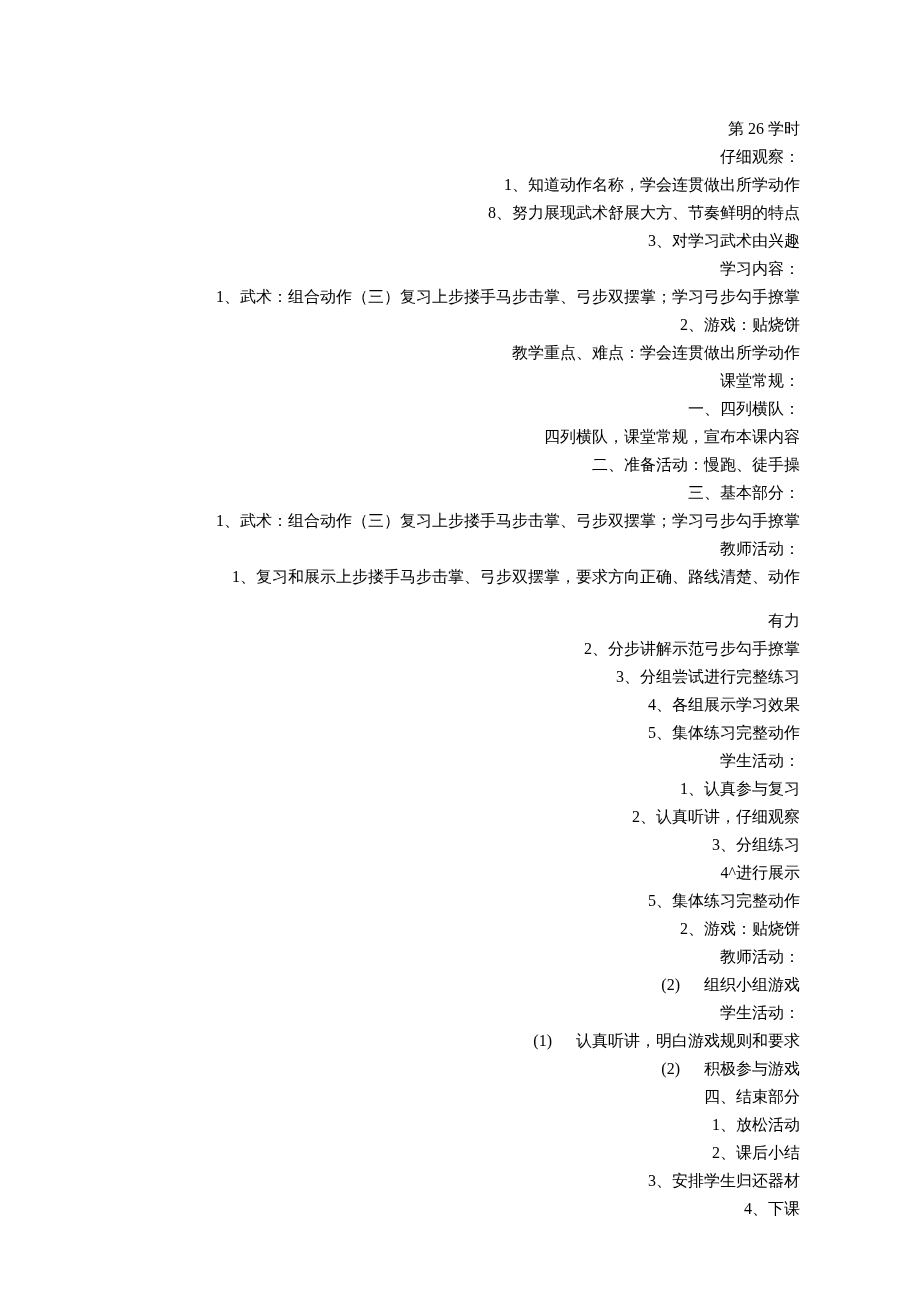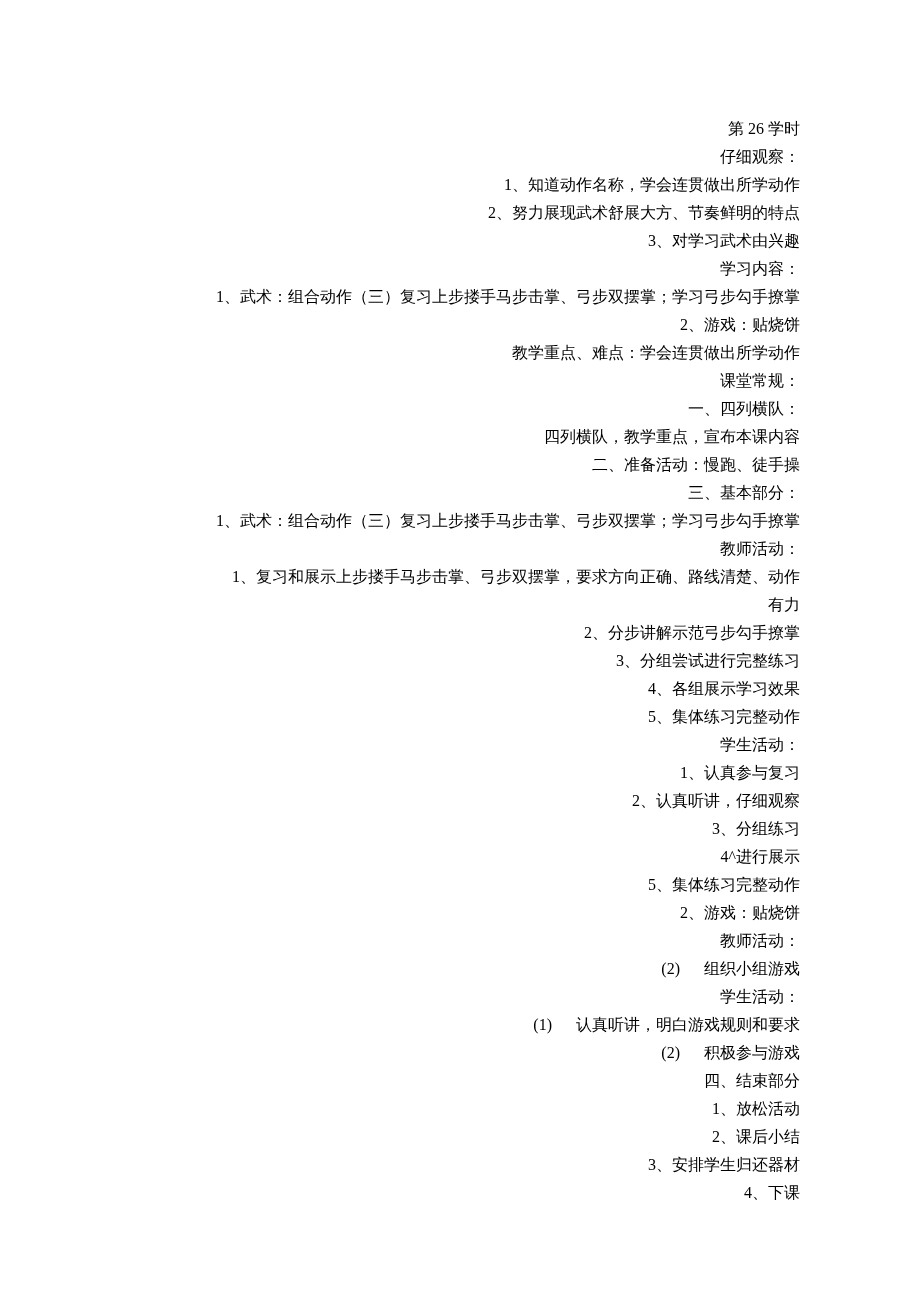--- a/index.html
+++ b/index.html
@@ -19,42 +19,43 @@
   }
   .line {
     white-space: pre-wrap;
     text-align: right;
   }
   .indent-1 {
     padding-left: 4.6em;
   }
   .indent-1b {
     padding-left: 6.1em;
+    margin-top: 16px;
   }
 </style>
 </head>
 <body>
 
 <div class="page">
 
   <div class="line">第 26 学时</div>
   <div class="line">仔细观察：</div>
   <div class="line indent-1">1、知道动作名称，学会连贯做出所学动作</div>
-  <div class="line indent-1">2、努力展现武术舒展大方、节奏鲜明的特点</div>
+  <div class="line indent-1">8、努力展现武术舒展大方、节奏鲜明的特点</div>
   <div class="line indent-1">3、对学习武术由兴趣</div>
 
   <div class="line">学习内容：</div>
   <div class="line indent-1">1、武术：组合动作（三）复习上步搂手马步击掌、弓步双摆掌；学习弓步勾手撩掌</div>
   <div class="line indent-1">2、游戏：贴烧饼</div>
 
   <div class="line">教学重点、难点：学会连贯做出所学动作</div>
   <div class="line">课堂常规：</div>
 
   <div class="line">一、四列横队：</div>
-  <div class="line">四列横队，教学重点，宣布本课内容</div>
+  <div class="line">四列横队，课堂常规，宣布本课内容</div>
 
   <div class="line">二、准备活动：慢跑、徒手操</div>
 
   <div class="line">三、基本部分：</div>
   <div class="line">1、武术：组合动作（三）复习上步搂手马步击掌、弓步双摆掌；学习弓步勾手撩掌</div>
   <div class="line">教师活动：</div>
   <div class="line indent-1">1、复习和展示上步搂手马步击掌、弓步双摆掌，要求方向正确、路线清楚、动作</div>
   <div class="line indent-1b">有力</div>
   <div class="line indent-1">2、分步讲解示范弓步勾手撩掌</div>
   <div class="line indent-1">3、分组尝试进行完整练习</div>

